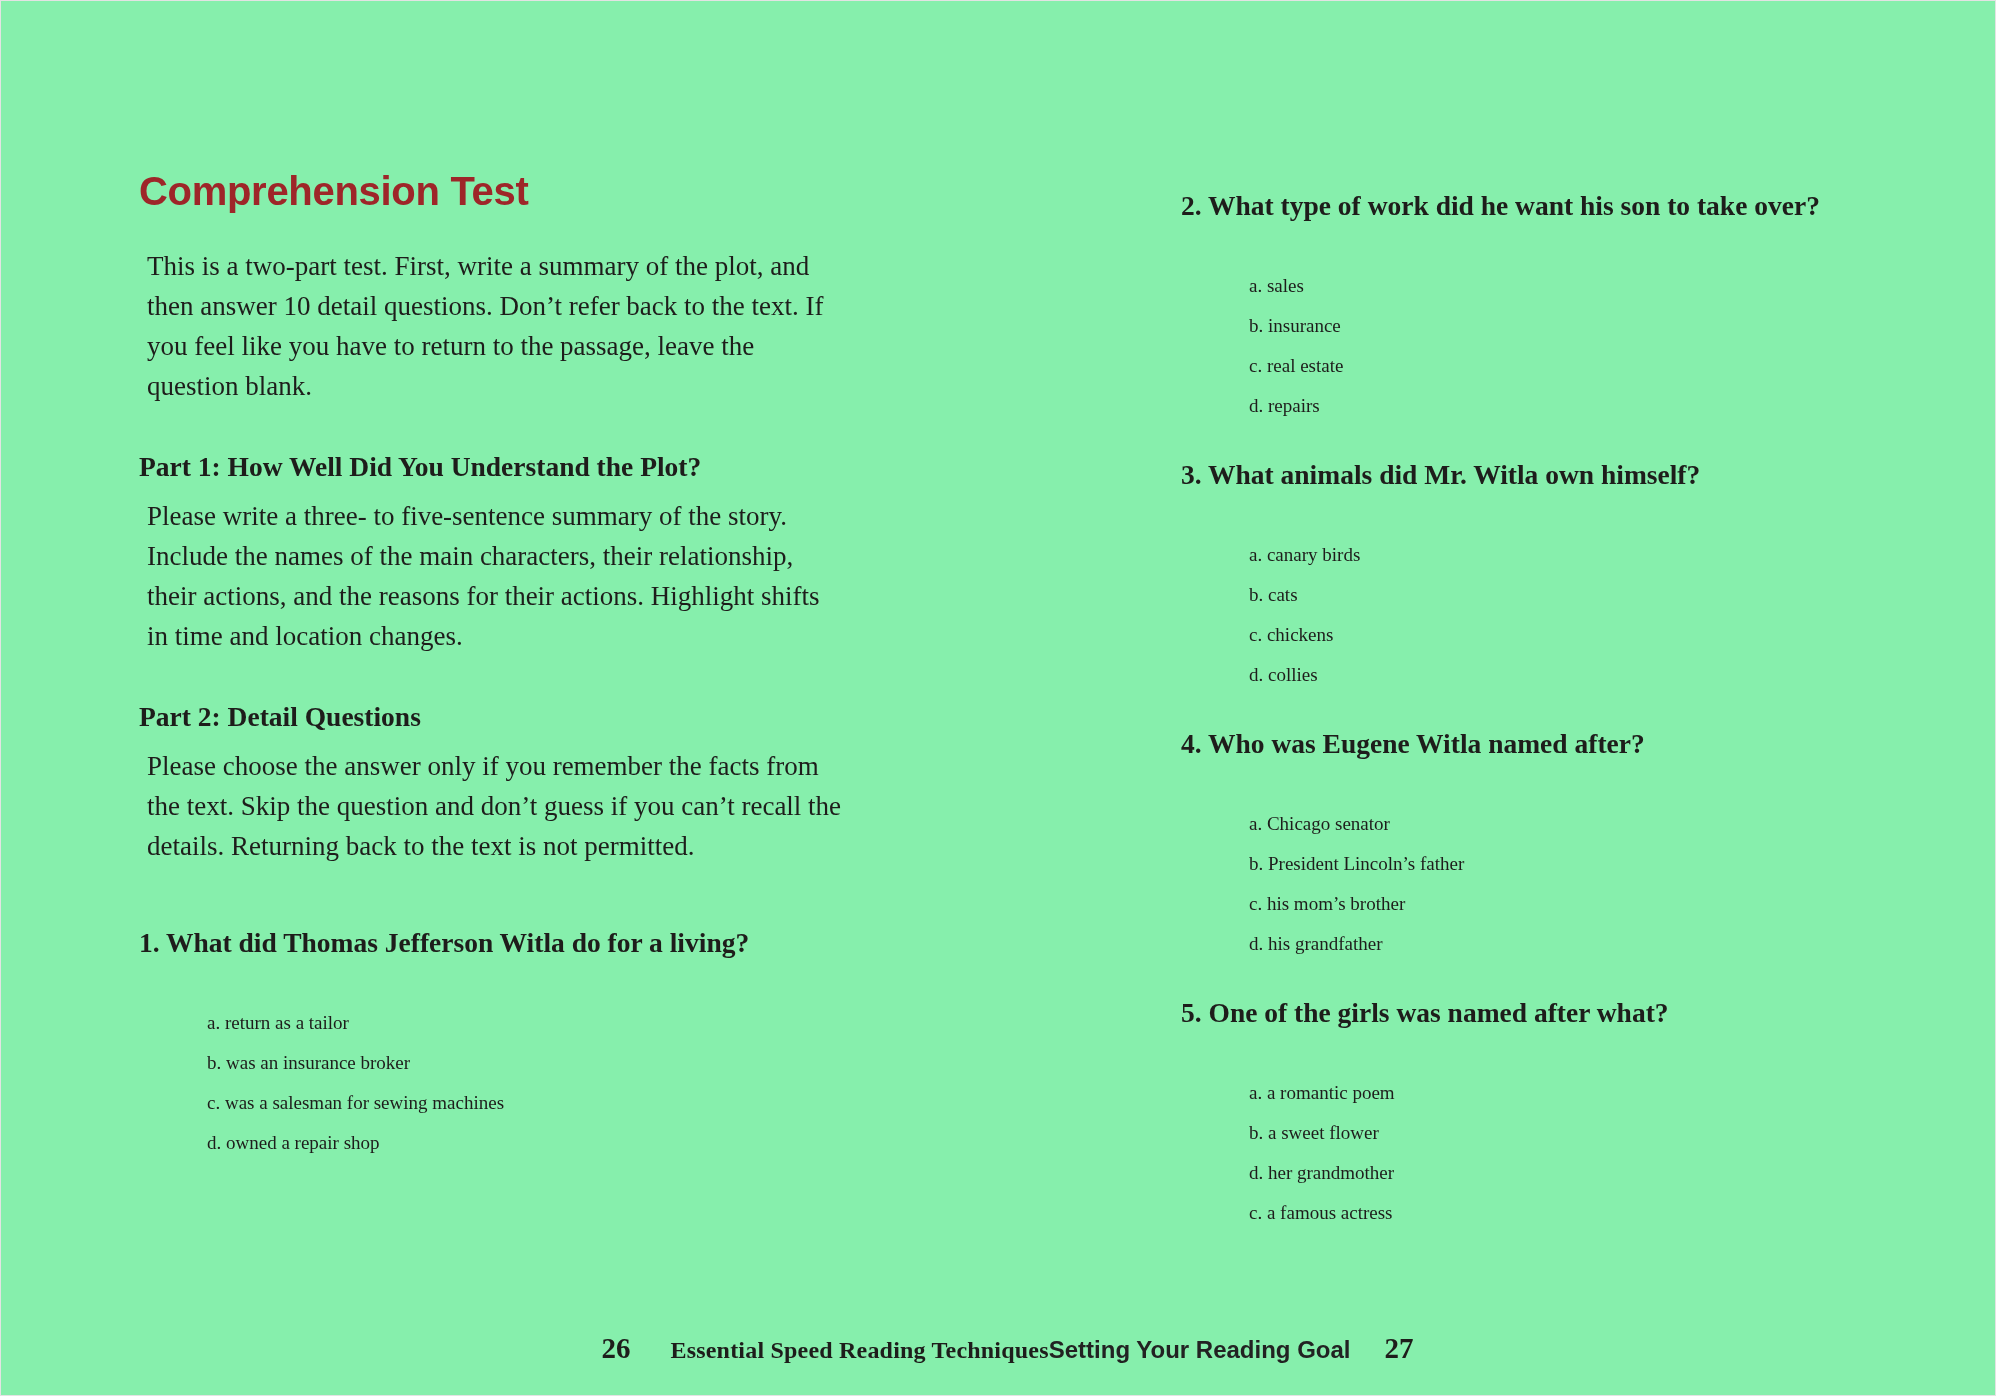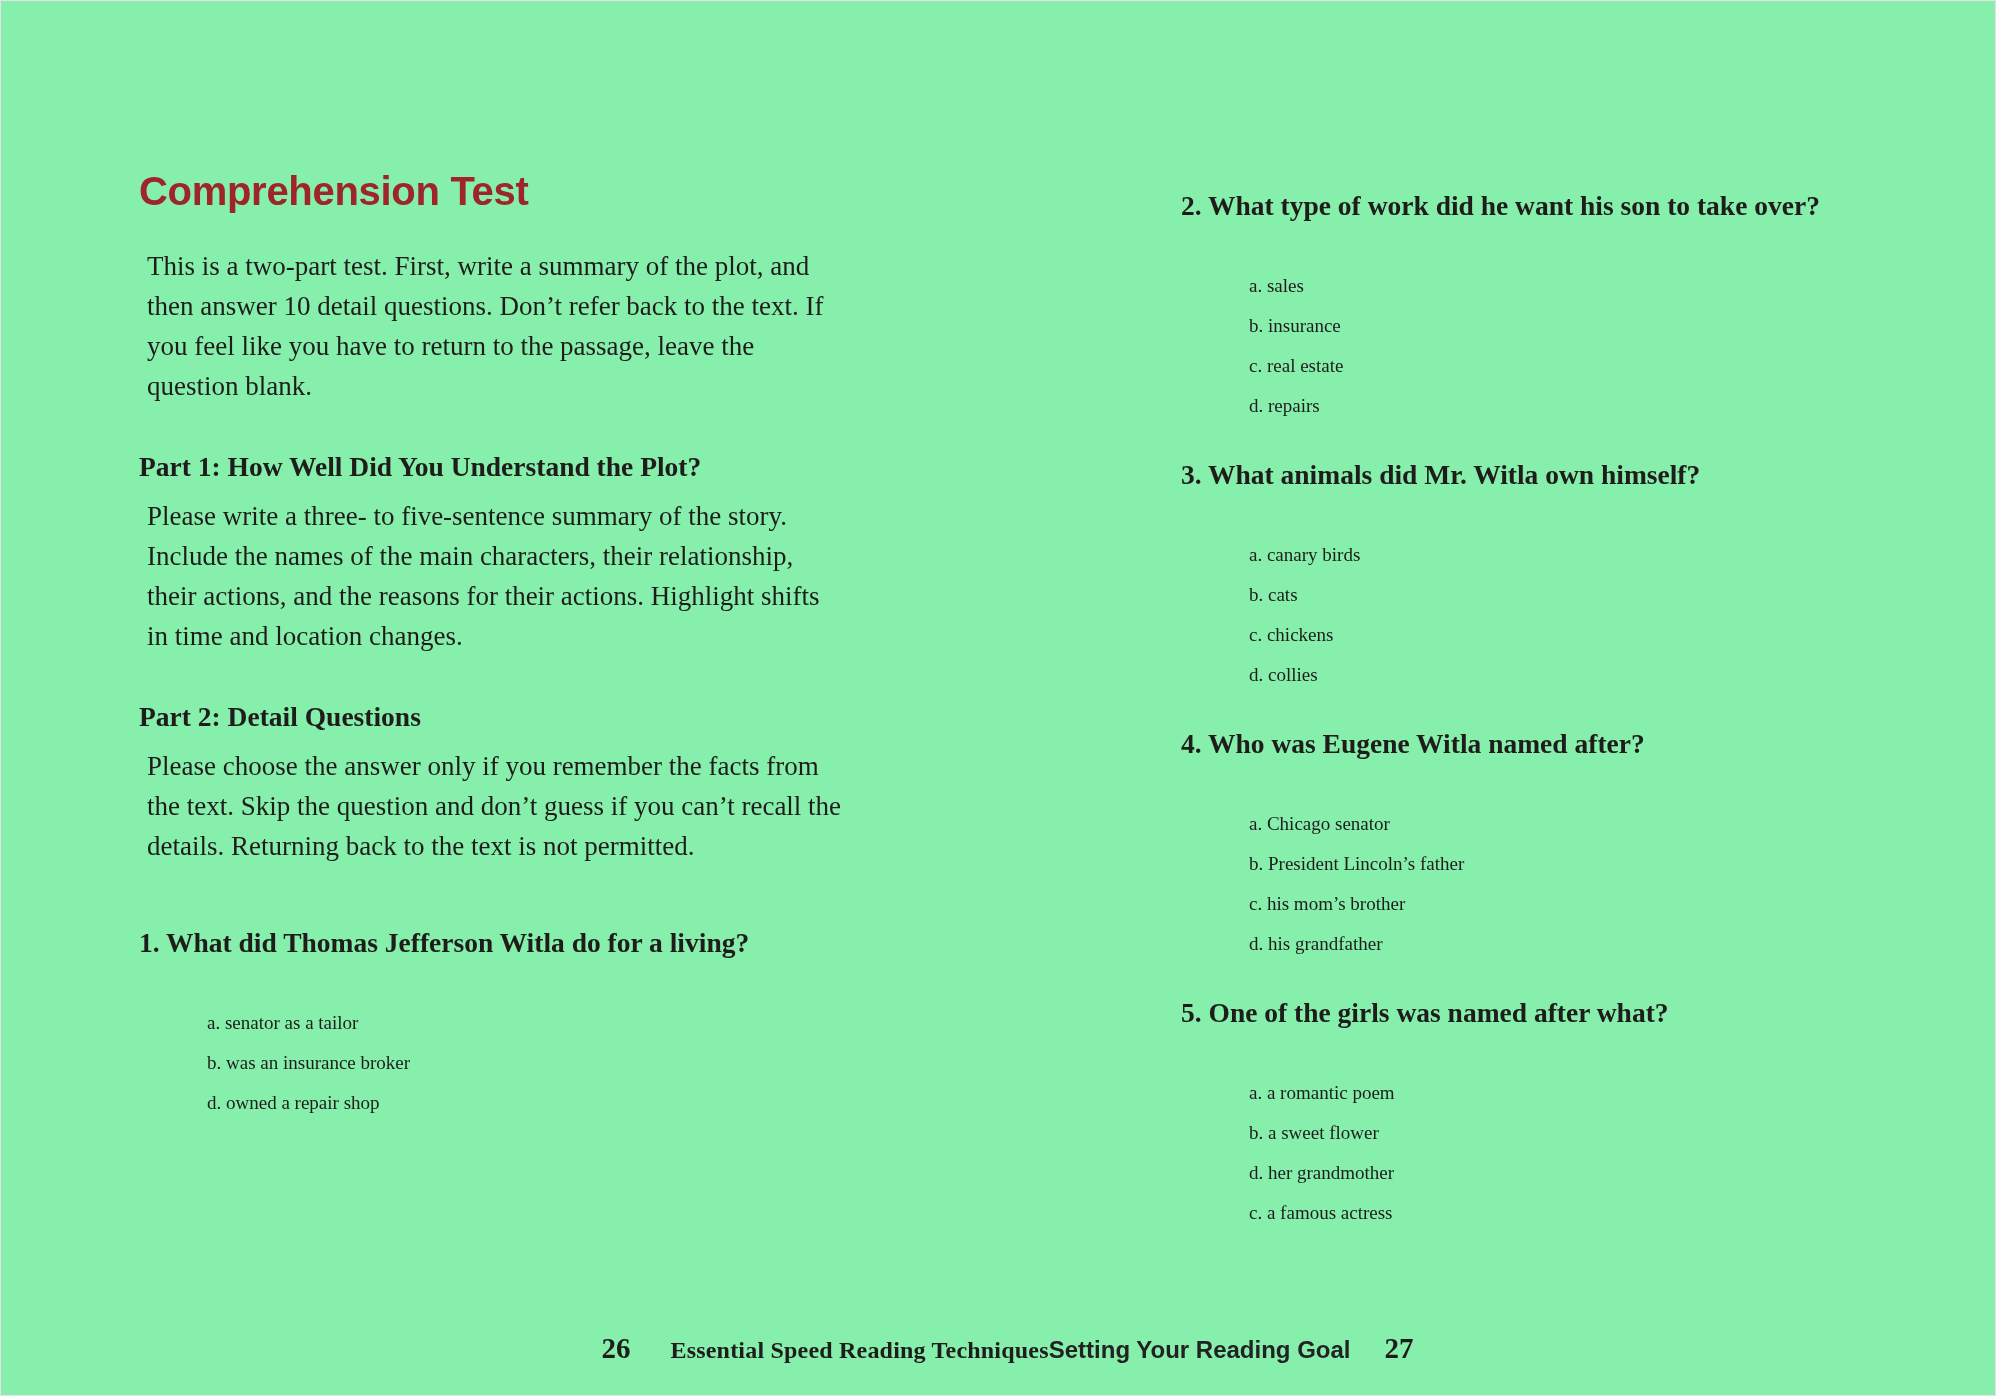--- a/index.html
+++ b/index.html
@@ -115,22 +115,23 @@
 
     <p class="body-par">Please write a three- to five-sentence summary of the story. Include the names of the main characters, their relationship, their actions, and the reasons for their actions. Highlight shifts in time and location changes.</p>
 
     <h2 class="section-heading">Part 2: Detail Questions</h2>
 
     <p class="body-par">Please choose the answer only if you remember the facts from the text. Skip the question and don’t guess if you can’t recall the details. Returning back to the text is not permitted.</p>
 
     <div class="question first">
       <div class="question-text">1. What did Thomas Jefferson Witla do for a living?</div>
       <div class="options">
-        <div class="option">a. senator as a tailor</div>
+        <div class="option">a. return as a tailor</div>
         <div class="option">b. was an insurance broker</div>
+        <div class="option">c. was a salesman for sewing machines</div>
         <div class="option">d. owned a repair shop</div>
       </div>
     </div>
 
   </div>
 
   <div class="col-right">
 
     <div class="question">
       <div class="question-text">2. What type of work did he want his son to take over?</div>

